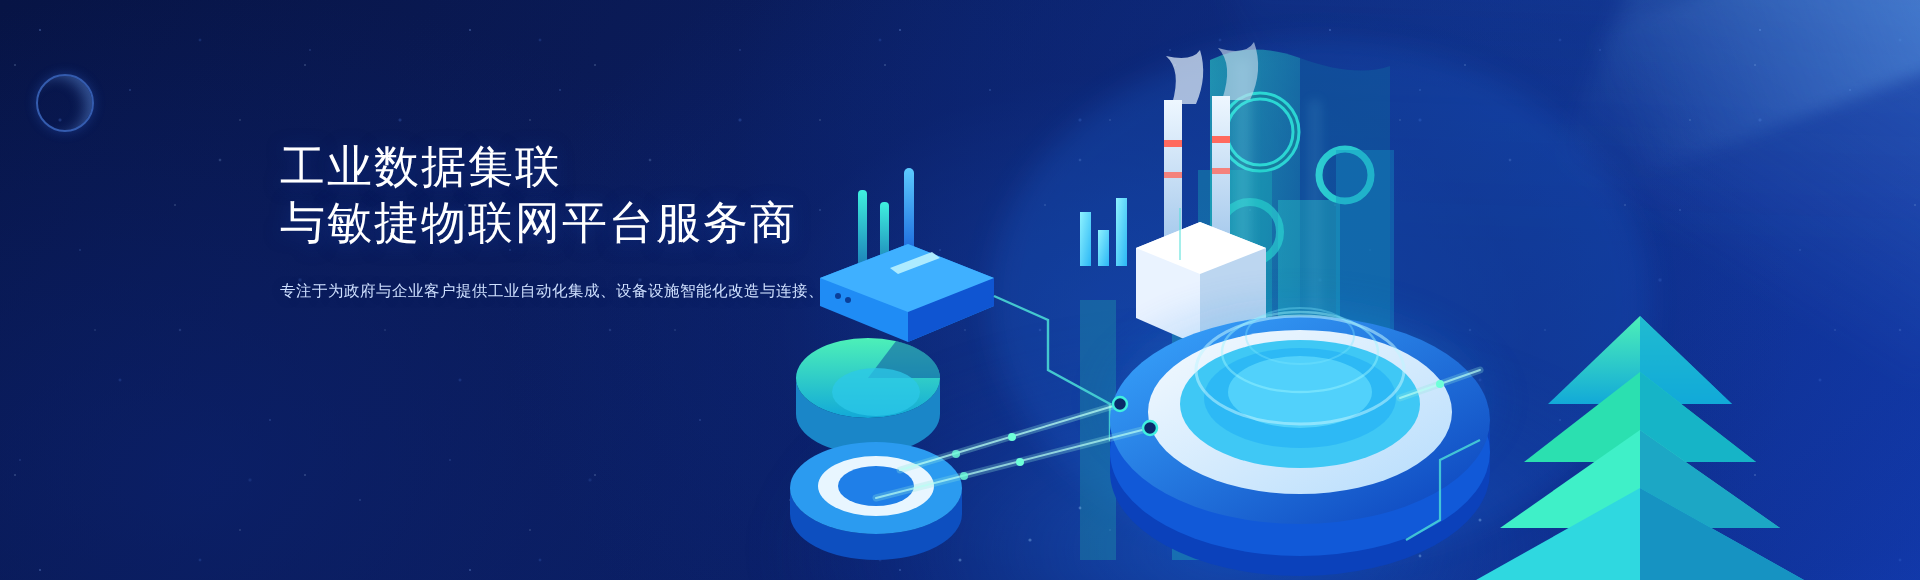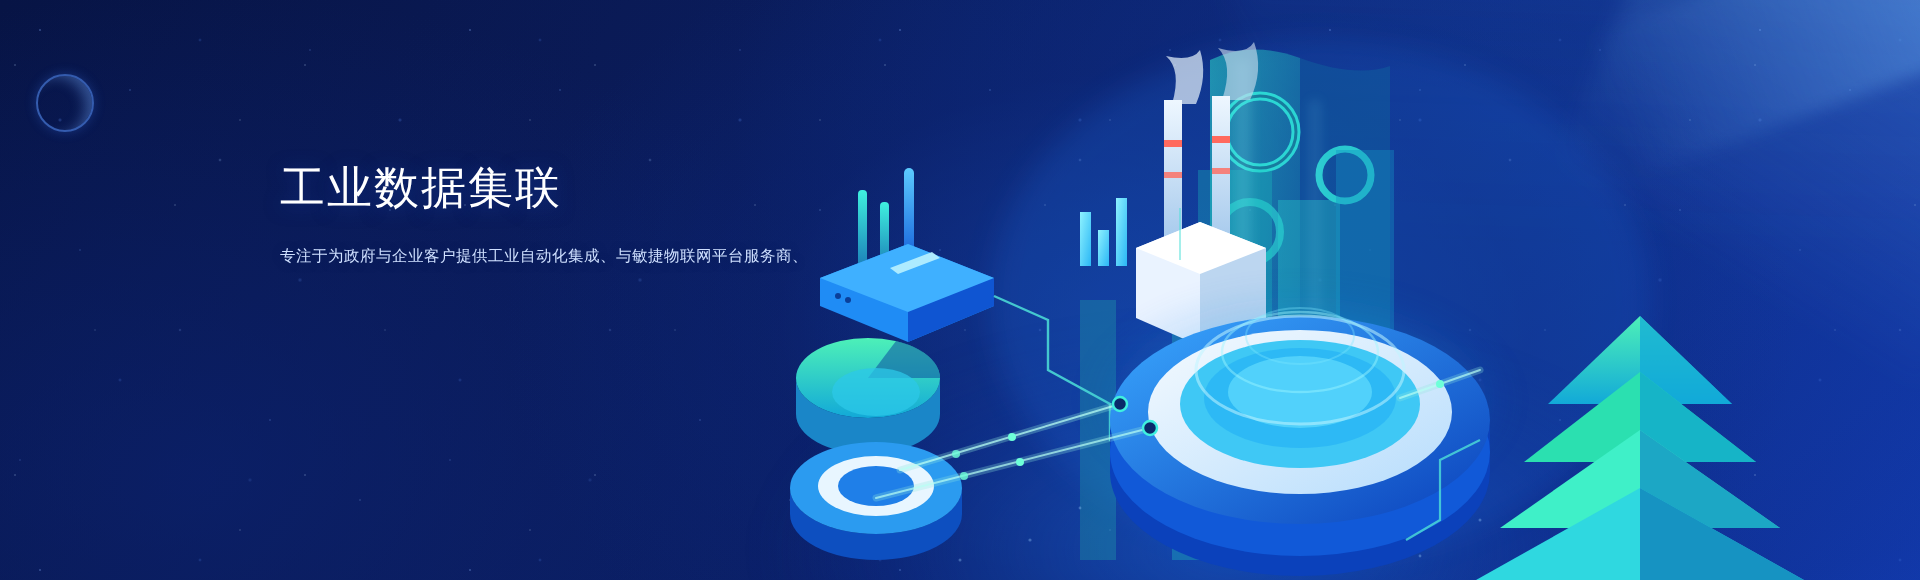--- a/index.html
+++ b/index.html
@@ -58,21 +58,21 @@
   .beam-b{right:-60px;top:-60px;width:420px;height:520px;
     background:linear-gradient(190deg,rgba(120,190,255,.26),rgba(40,110,230,0) 65%);
     transform:rotate(22deg);filter:blur(10px);}
   .edge-streak{position:absolute;right:-40px;top:-30px;width:360px;height:150px;
     background:linear-gradient(90deg,rgba(40,120,255,0),rgba(120,190,255,.35));
     transform:rotate(-20deg);filter:blur(8px);}
   .floor-glow{position:absolute;left:780px;bottom:-180px;width:900px;height:420px;border-radius:50%;
     background:radial-gradient(ellipse at center,rgba(30,110,235,.50),rgba(16,60,170,.18) 55%,transparent 75%);
     filter:blur(22px);}
 
-  .copy{position:absolute;left:280px;top:160px;width:640px;}
+  .copy{position:absolute;left:280px;top:139px;width:640px;}
   .headline{color:#ffffff;font-size:45px;line-height:56px;font-weight:400;letter-spacing:2px;
     text-shadow:0 2px 18px rgba(20,60,160,.6);white-space:nowrap;}
   .subcopy{margin-top:26px;color:#cfe0ff;font-size:15.5px;line-height:27px;letter-spacing:.5px;
     text-shadow:0 1px 8px rgba(10,30,90,.7);}
 
   .art{position:absolute;left:780px;top:0;width:1140px;height:580px;}
   .art svg{display:block;width:100%;height:100%;}
 </style>
 </head>
 <body>
@@ -85,22 +85,23 @@
 
   <div class="beam beam-a"></div>
   <div class="beam beam-b"></div>
   <div class="edge-streak"></div>
   <div class="floor-glow"></div>
 
   <div class="moon"></div>
 
   <div class="copy">
     <div class="headline">工业数据集联</div>
+    <div class="headline">与敏捷物联网平台服务商</div>
     <div class="subcopy">
-      <div>专注于为政府与企业客户提供工业自动化集成、与敏捷物联网平台服务商、</div>
+      <div>专注于为政府与企业客户提供工业自动化集成、设备设施智能化改造与连接、</div>
     </div>
   </div>
 
   <div class="art">
     <svg viewBox="0 0 1140 580" xmlns="http://www.w3.org/2000/svg">
       <defs>
         <linearGradient id="gTeal" x1="0" y1="0" x2="0" y2="1">
           <stop offset="0%" stop-color="#3ff0df"></stop>
           <stop offset="100%" stop-color="#1b7fb8"></stop>
         </linearGradient>

